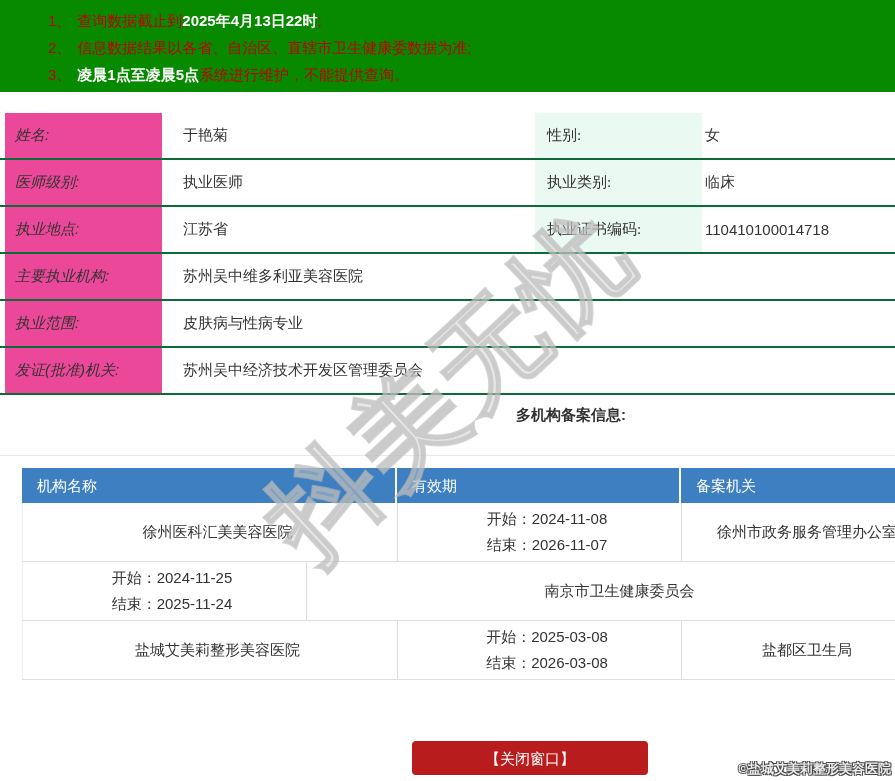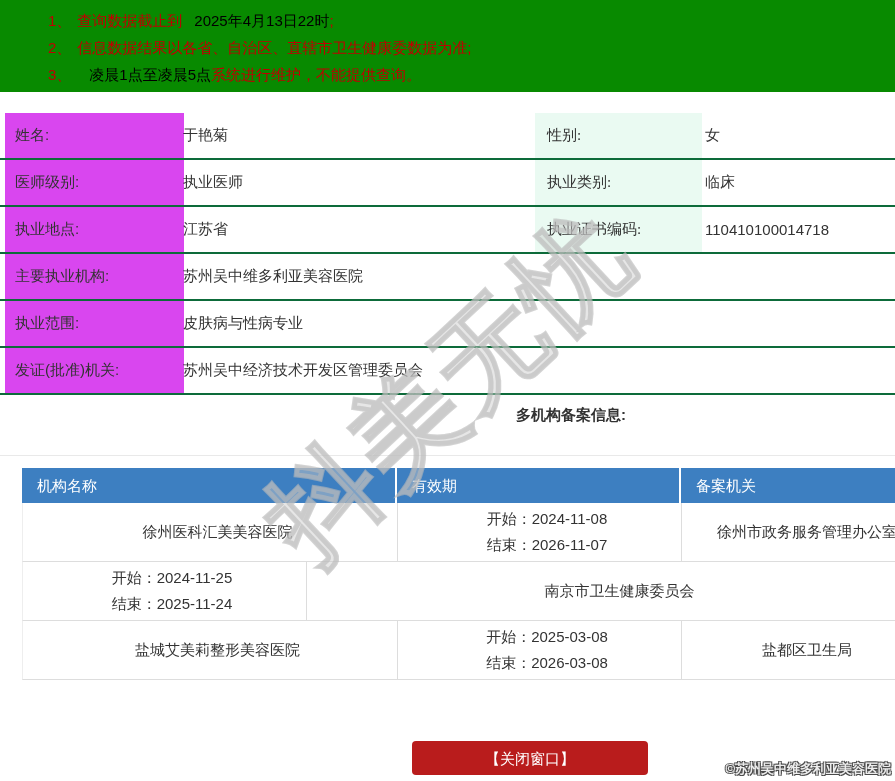--- a/index.html
+++ b/index.html
@@ -9,26 +9,26 @@
     font-family:"Liberation Sans","DejaVu Sans",sans-serif;
     color:#333;font-size:15px;
   }
   
   .banner{
     position:absolute;top:0;left:0;width:895px;height:92px;
     background:#088a00;box-sizing:border-box;padding:7px 0 0 48px;
   }
   .notice-line{height:27px;line-height:27px;color:#c00000;font-size:15px;white-space:nowrap;}
   .notice-line .num{margin-right:6px;}
-  .notice-line .hl{color:#000000;font-weight:400;padding-left:12px;}
+  .notice-line .hl{color:#ffffff;font-weight:700;}
   
   .profile{position:absolute;top:113px;left:0;width:895px;}
   .prow{position:relative;height:45px;border-bottom:2px solid #0d6b3a;background:#fff;}
   .pcell{position:absolute;top:0;height:45px;display:flex;align-items:center;box-sizing:border-box;}
-  .plabel1{left:5px;width:179px;background:#d946ef;padding-left:10px;}
+  .plabel1{left:5px;width:157px;background:#ec4899;padding-left:10px;font-style:italic;}
   .pvalue1{left:183px;right:0;}
   .plabel2{left:535px;width:167px;background:#eafaf2;padding-left:12px;font-family:Liberation Serif, serif;}
   .pvalue2{left:705px;right:0;}
   
   .section-heading{
     position:absolute;top:406px;left:527px;transform:translateX(-50%);
     font-weight:700;font-size:15px;color:#333;white-space:nowrap;margin-left:44px;
   }
   .pre-table-rule{position:absolute;top:455px;left:0;width:895px;height:0;border-top:1px solid #e9e9e9;}
   
@@ -146,15 +146,15 @@
         <span class="dline">开始：2025-03-08</span>
         <span class="dline">结束：2026-03-08</span>
       </div>
       <div class="fcell col3">盐都区卫生局</div>
     </div>
   </div>
 
   <button class="close-btn">【关闭窗口】</button>
 
   <div class="wm-center">抖美无忧</div>
-  <div class="wm-corner">©苏州吴中维多利亚美容医院</div>
+  <div class="wm-corner">©盐城艾美莉整形美容医院</div>
 
 </div>
 
 </body></html>

